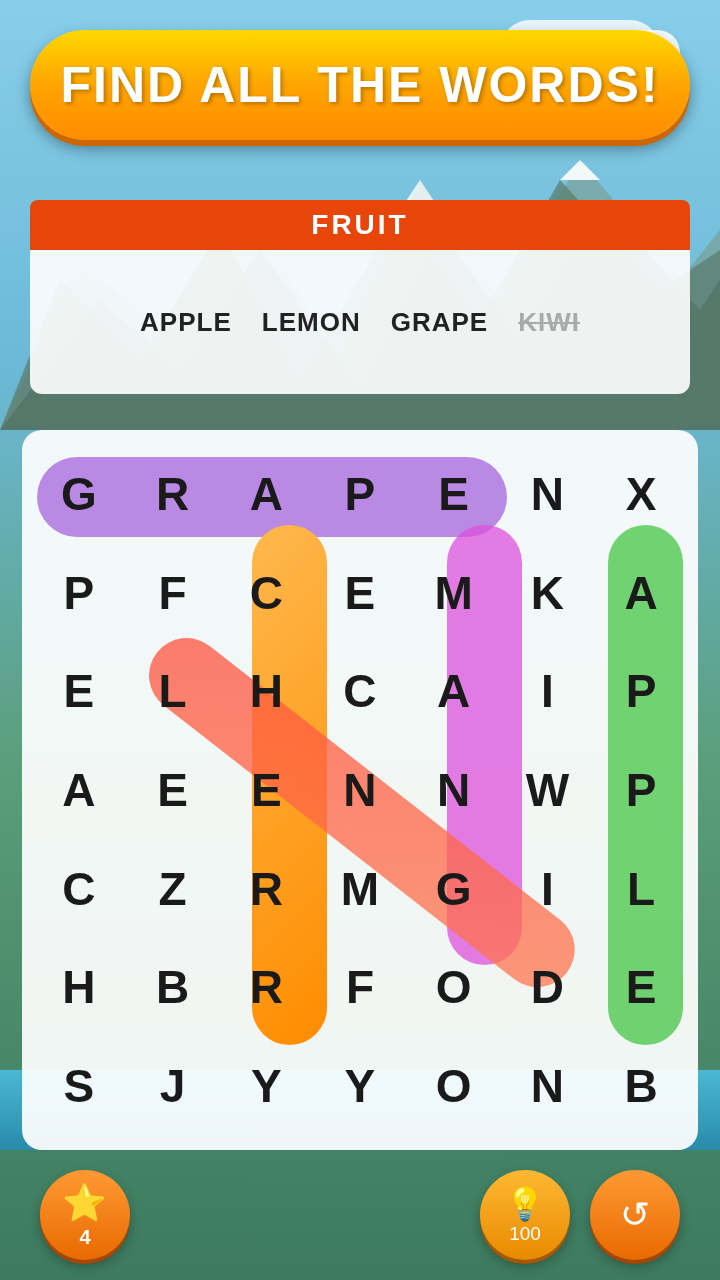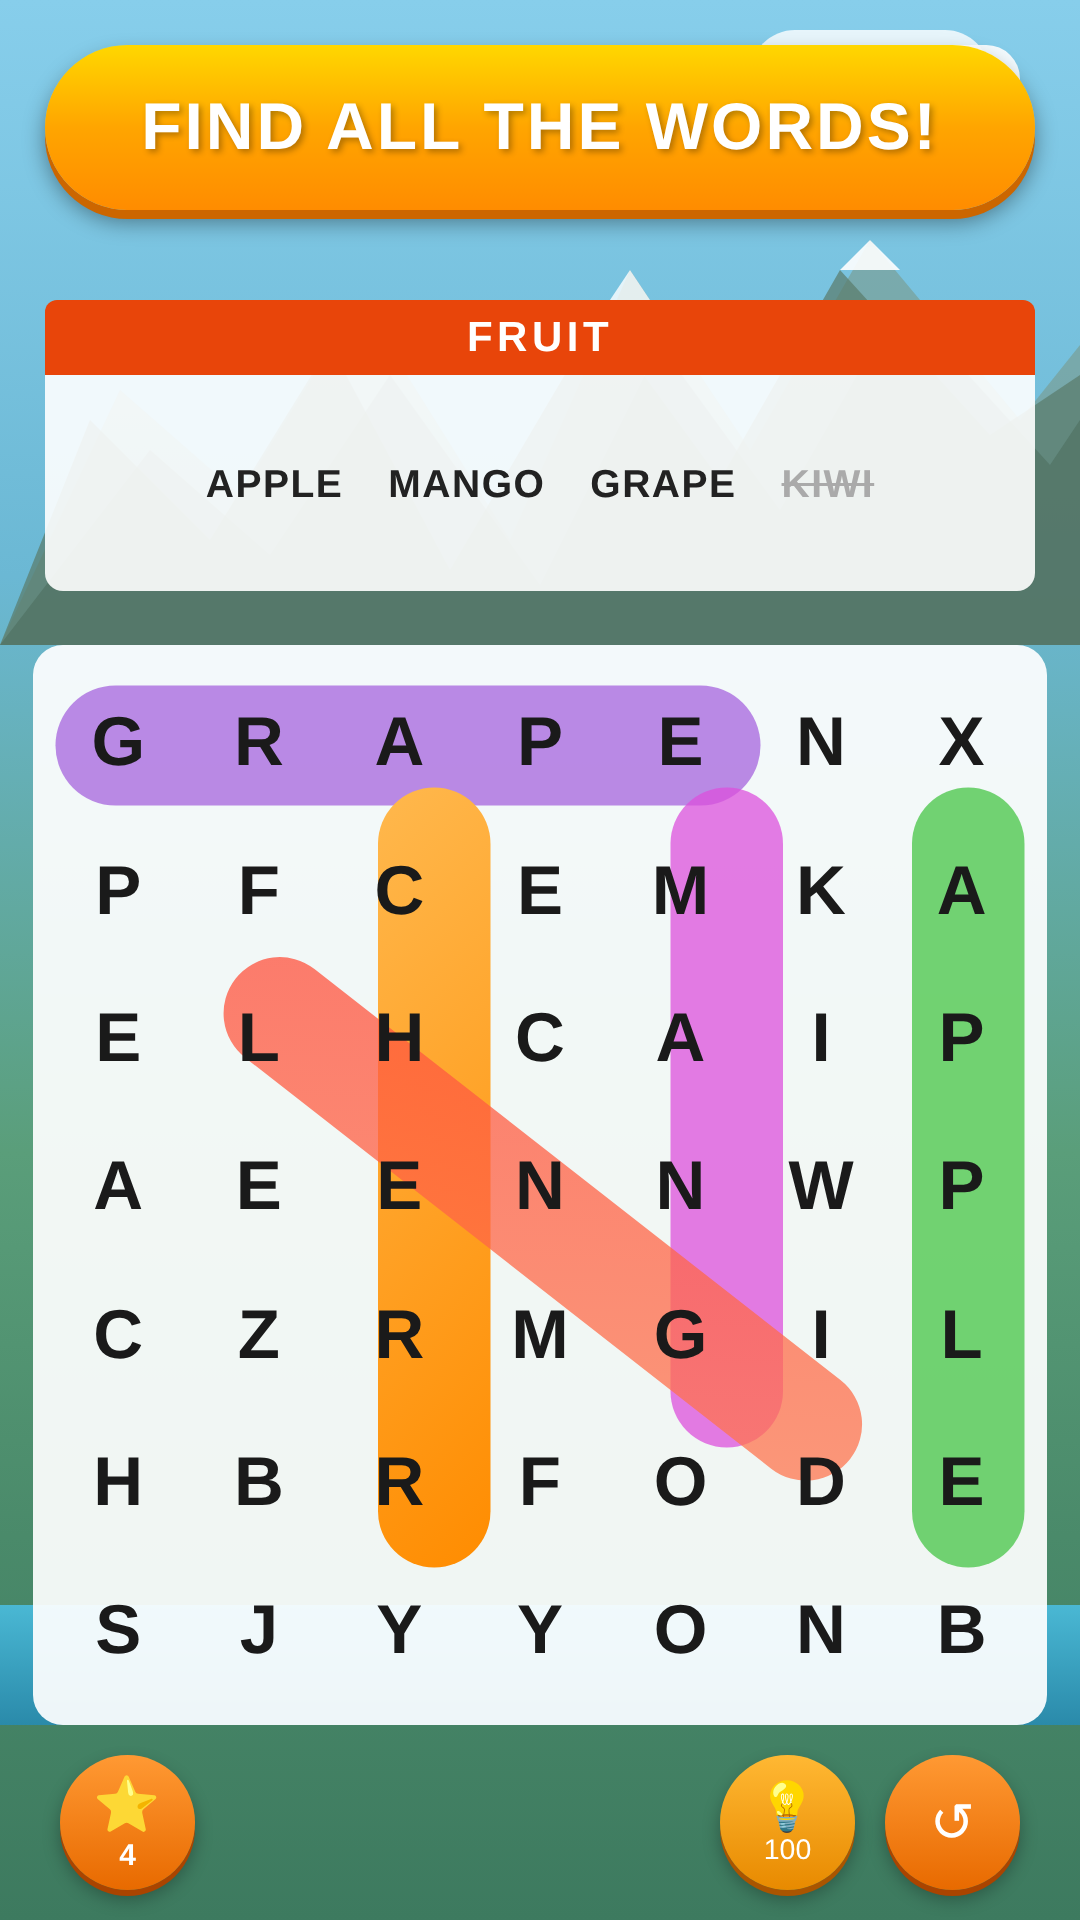--- a/index.html
+++ b/index.html
@@ -30,21 +30,21 @@
       height: 110px;
       background: linear-gradient(180deg, #FFD700 0%, #FFA500 50%, #FF8C00 100%);
       border-radius: 55px;
       display: flex;
       align-items: center;
       justify-content: center;
       z-index: 10;
       box-shadow: 0 6px 0 #CC6600, 0 8px 15px rgba(0,0,0,0.4);
     }
     .title-text {
-      font-size: 44px;
+      font-size: 50px;
       font-weight: 900;
       color: white;
       text-shadow: 2px 2px 4px rgba(0,0,0,0.3);
       letter-spacing: 2px;
     }
 
     
     .category-bar {
       position: absolute;
       top: 200px;
@@ -304,21 +304,21 @@
   <span class="title-text">FIND ALL THE WORDS!</span>
 </div>
 
 <div class="category-bar">
   <span class="category-text">FRUIT</span>
 </div>
 
 <div class="words-panel">
   <div class="words-row">
     <span class="word">APPLE</span>
-    <span class="word">MANGO</span>
+    <span class="word">LEMON</span>
     <span class="word">GRAPE</span>
     <span class="word found">KIWI</span>
   </div>
 </div>
 
 <div class="grid-container">
   <div class="grid">
 
     <div class="highlight highlight-grape"></div>
     <div class="highlight highlight-cherry"></div>

